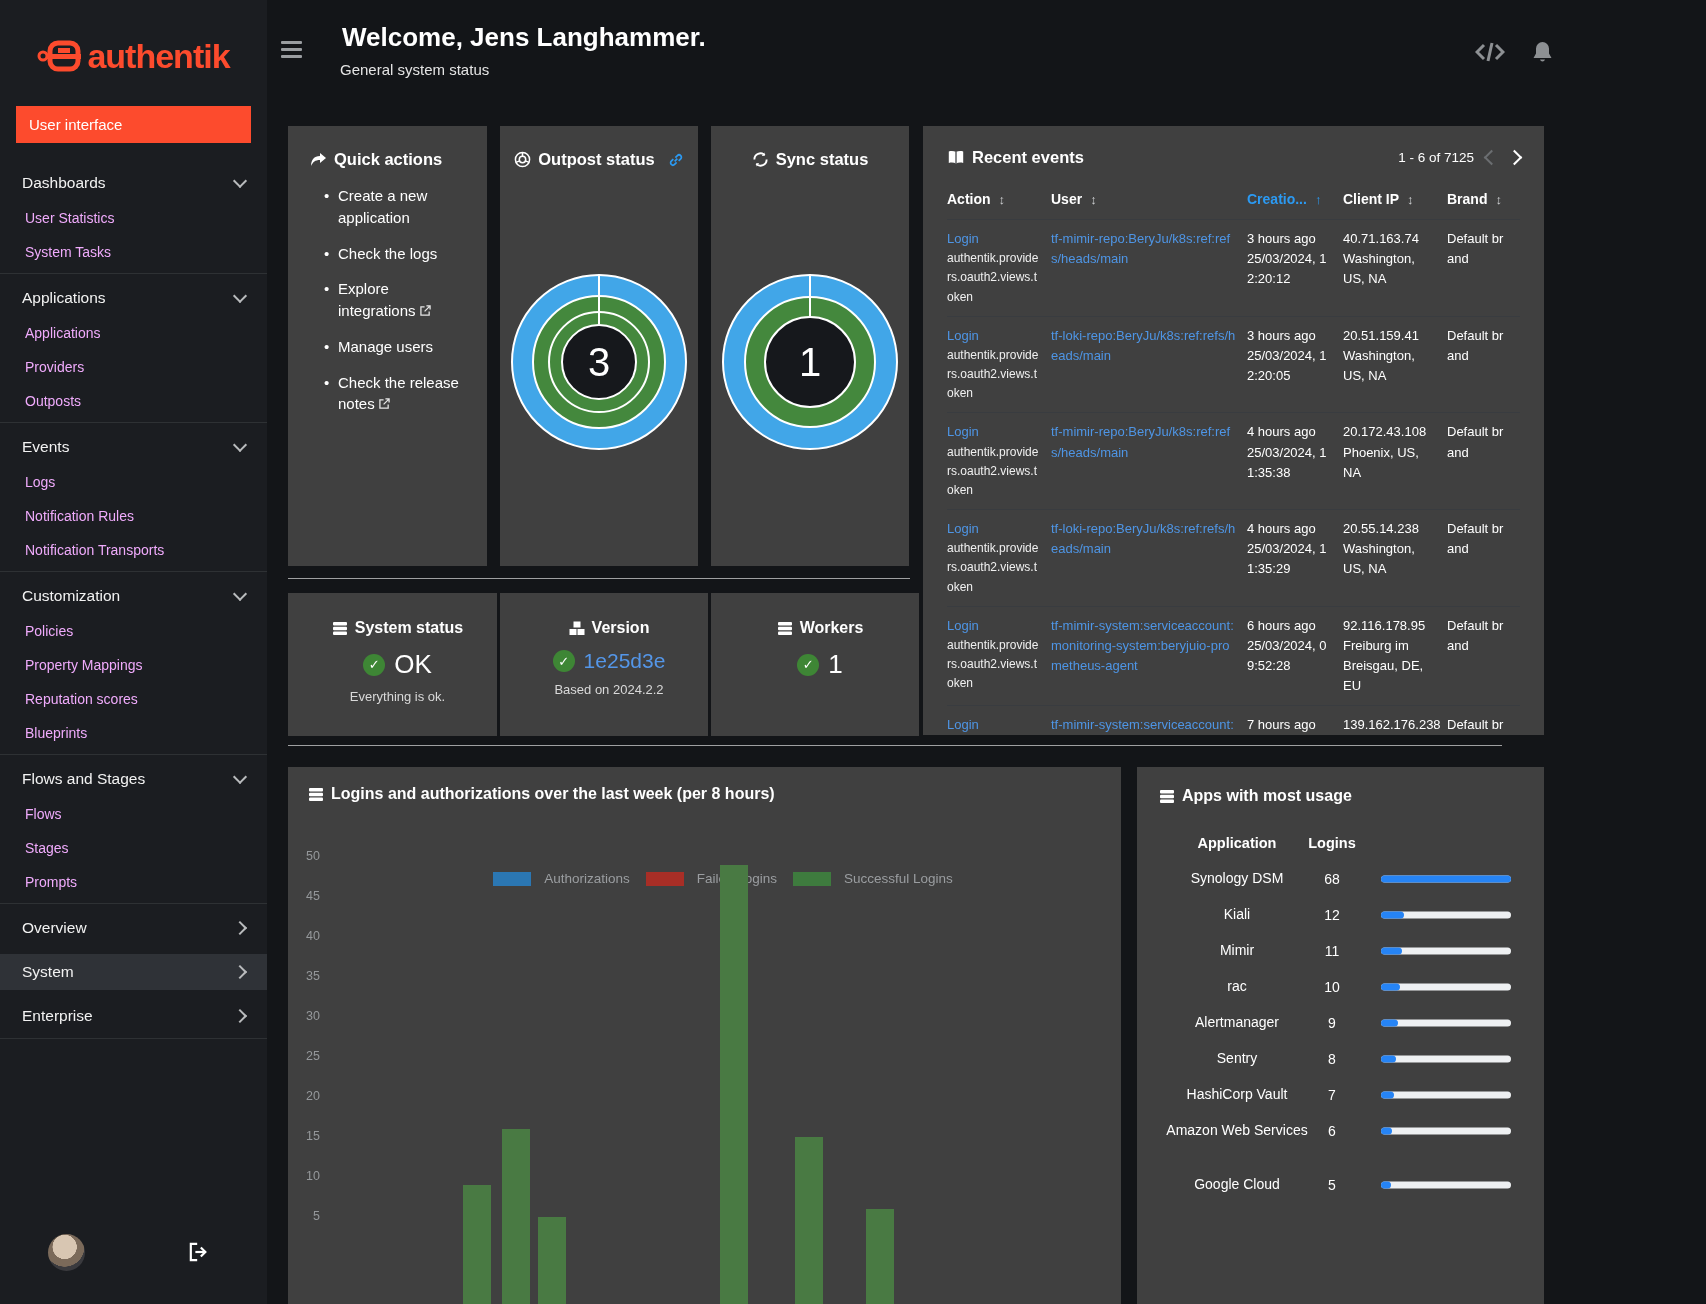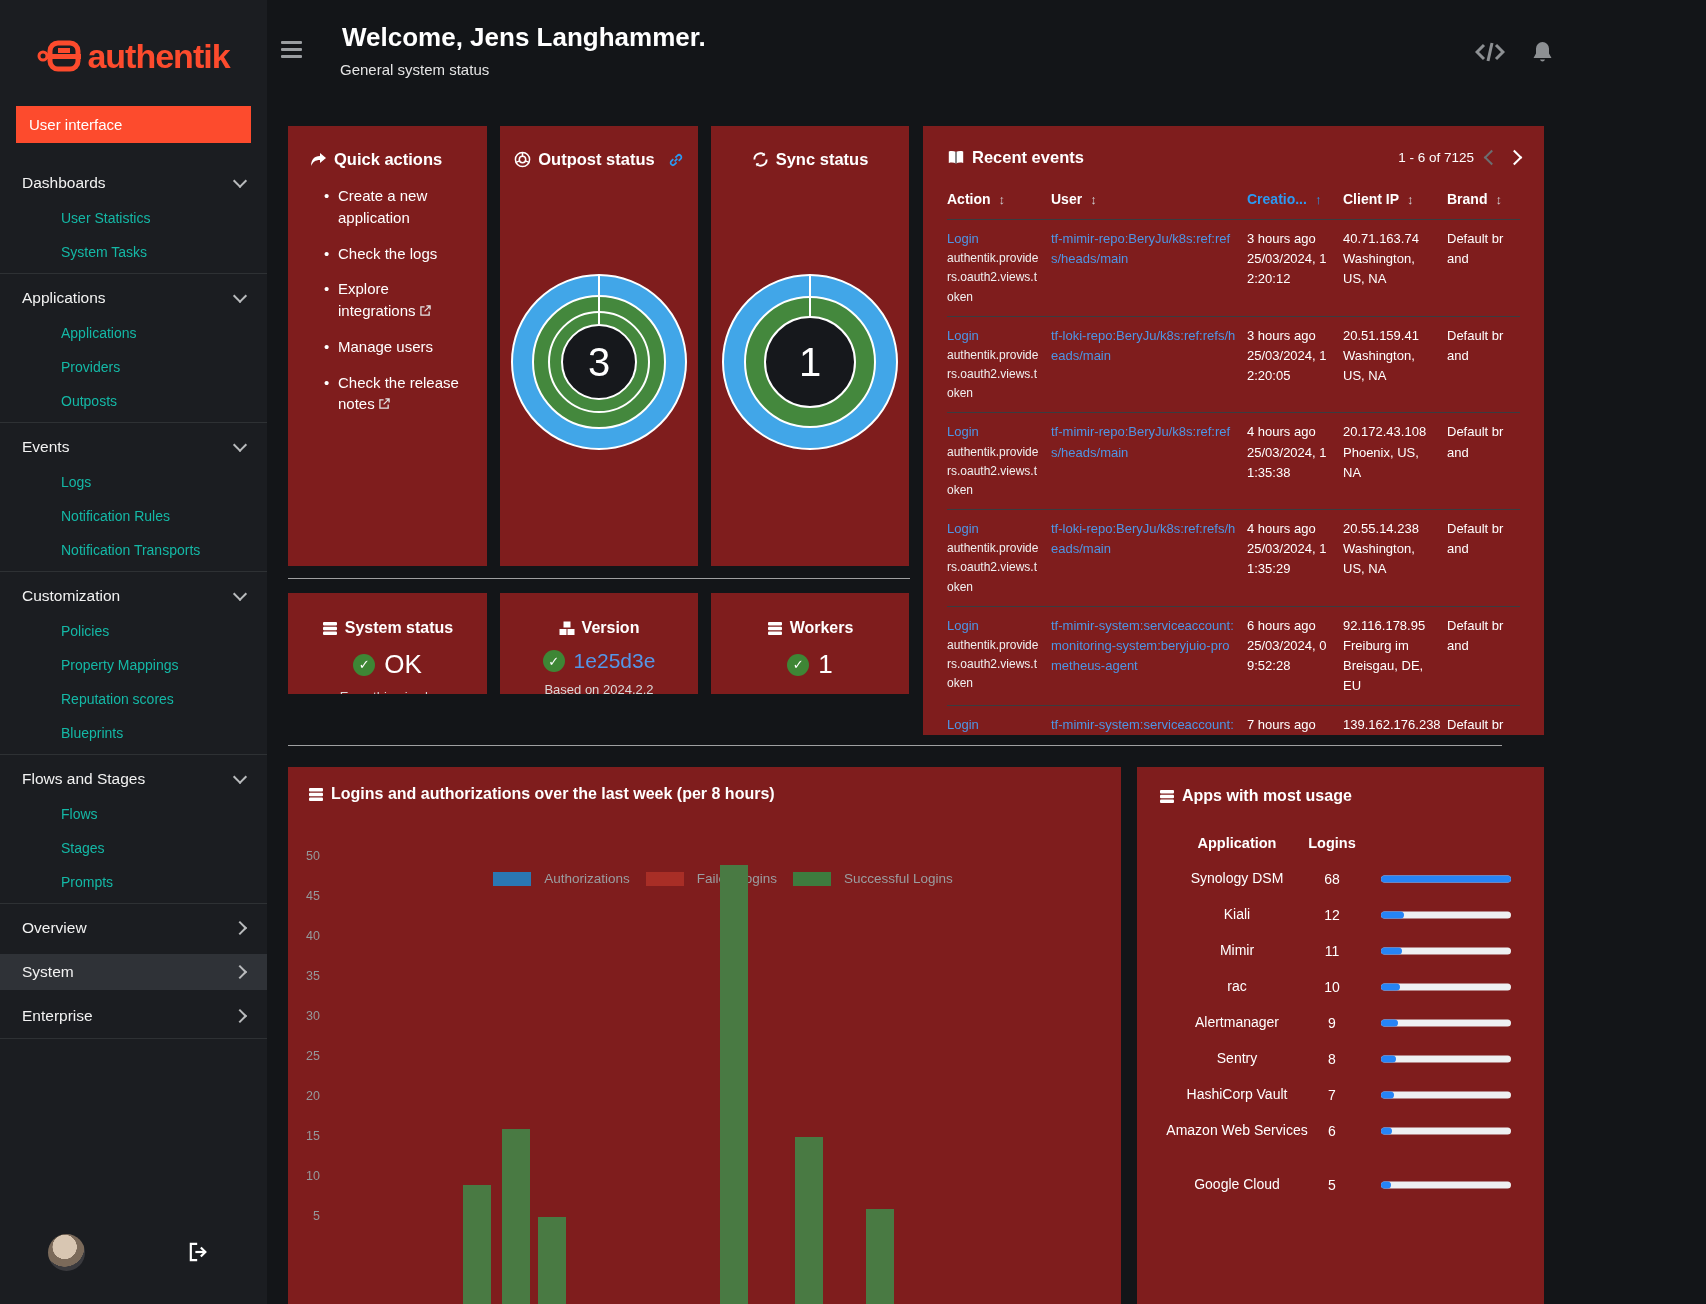--- a/index.html
+++ b/index.html
@@ -15,38 +15,38 @@
     font-family:inherit;}
   nav{display:block;margin-top:18px;}
   .nav-section{padding:4px 0;}
   .nav-section.divided{border-bottom:1px solid #2e3134;margin-bottom:2px;}
   .nav-head{position:relative;display:flex;align-items:center;justify-content:space-between;
     height:36px;padding:0 22px;font-size:15.5px;color:#f2f2f2;cursor:pointer;}
   .nav-head.hl{background:#2f3237;}
   .chev{width:8px;height:8px;border-right:2px solid #b9bbbd;border-bottom:2px solid #b9bbbd;display:inline-block;}
   .chev.down{transform:rotate(45deg);margin-top:-4px;}
   .chev.right{transform:rotate(-45deg);}
-  .nav-item{height:34px;line-height:34px;padding-left:61px;font-size:14px;color:#14b8a6;cursor:pointer;}
+  .nav-item{height:34px;line-height:34px;padding-left:25px;font-size:14px;color:#f0abfc;cursor:pointer;}
   .nav-item.active{background:#3b3e43;border-left:4px solid #fd4b2d;padding-left:39px;color:#fff;}
   .side-footer{position:absolute;left:0;bottom:0;width:267px;height:92px;}
   .avatar{position:absolute;left:48px;top:22px;width:37px;height:37px;border-radius:50%;
     background:radial-gradient(circle at 45% 35%,#d8c6b2 0 38%,#7b6a5a 39% 62%,#3a3a3e 63% 100%);}
   .logout{position:absolute;left:188px;top:30px;color:#fff;cursor:pointer;}
 
   
   .main{position:absolute;left:267px;top:0;right:0;bottom:0;background:#131518;}
   .hamburger{position:absolute;left:14px;top:41px;width:21px;height:17px;cursor:pointer;}
   .hamburger div{height:3px;background:#9a9da0;margin-bottom:4px;border-radius:1px;}
   .page-title{position:absolute;left:75px;top:22px;font-size:26px;font-weight:bold;}
   .page-subtitle{position:absolute;left:73px;top:61px;font-size:15px;color:#e4e4e4;}
   .top-icon{position:absolute;top:40px;color:#8d9093;cursor:pointer;}
   .icon-code{left:1208px;}
   .icon-bell{left:1264px;}
 
-  .card{position:absolute;background:#7f1d1d;overflow:hidden;}
+  .card{position:absolute;background:#404040;overflow:hidden;}
   .card-title{display:flex;align-items:center;gap:7px;font-size:16.5px;font-weight:bold;color:#fff;}
   .card-title svg{flex:0 0 auto;}
 
   
   .qa-card{left:21px;top:126px;width:199px;height:440px;padding:0;}
   .qa-card .card-title{margin:24px 0 0 22px;}
   .qa-list{margin:16px 0 0 22px;padding:0 18px 0 14px;list-style:none;}
   .qa-list li{position:relative;font-size:15px;color:#fff;line-height:1.45;margin-bottom:14px;
     padding-left:14px;cursor:pointer;}
   .qa-list li::before{content:"•";position:absolute;left:0;color:#fff;}
@@ -84,21 +84,21 @@
   a.link{color:#4e95e5;text-decoration:none;cursor:pointer;}
   .brk{word-break:break-all;}
   .ctx{color:#f0f0f0;font-size:12px;line-height:1.6;word-break:break-all;}
 
   
   .divider{position:absolute;height:1px;background:#cfcfcf;opacity:.75;}
   .div1{left:21px;top:578px;width:622px;}
   .div2{left:21px;top:745px;width:1214px;}
 
   
-  .stat-card{top:593px;height:101px;width:199px;}
+  .stat-card{top:593px;height:143px;width:199px;padding-left:10px;}
   .stat-card .card-title{justify-content:center;margin-top:26px;font-size:16px;}
   .sys-card{left:21px;}
   .ver-card{left:233px;width:198px;}
   .wrk-card{left:444px;width:198px;}
   .stat-val{display:flex;align-items:center;justify-content:center;gap:9px;margin-top:12px;}
   .check{width:22px;height:22px;border-radius:50%;background:#3e8635;color:#fff;font-size:13px;
     font-weight:bold;display:flex;align-items:center;justify-content:center;}
   .val-big{font-size:26px;color:#fff;}
   .val-link{font-size:21px;color:#5496e8;cursor:pointer;text-align:center;}
   .stat-cap{text-align:center;font-size:13px;color:#d9d9d9;margin-top:9px;}

